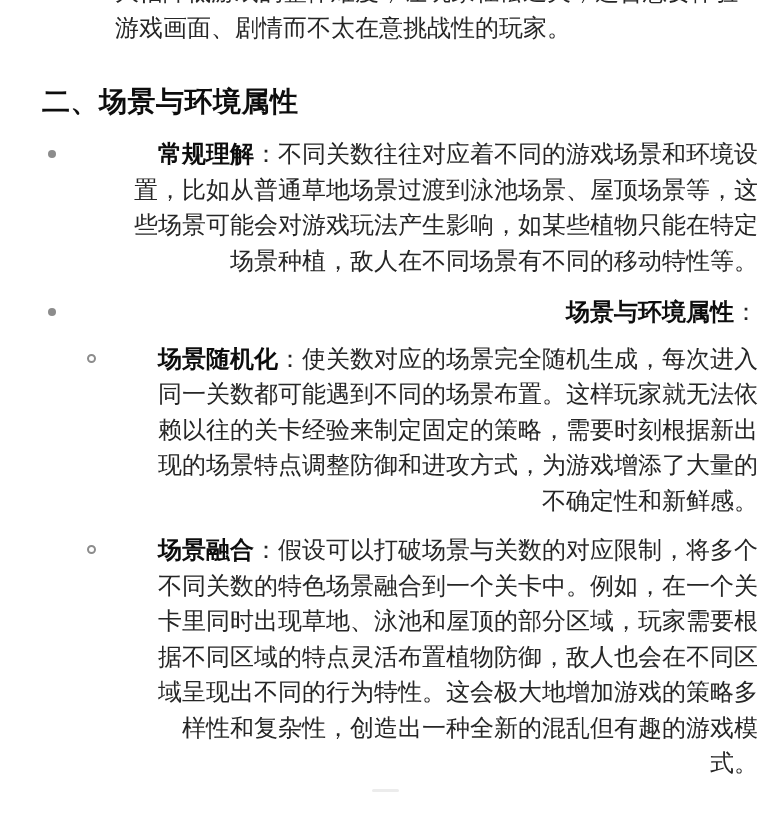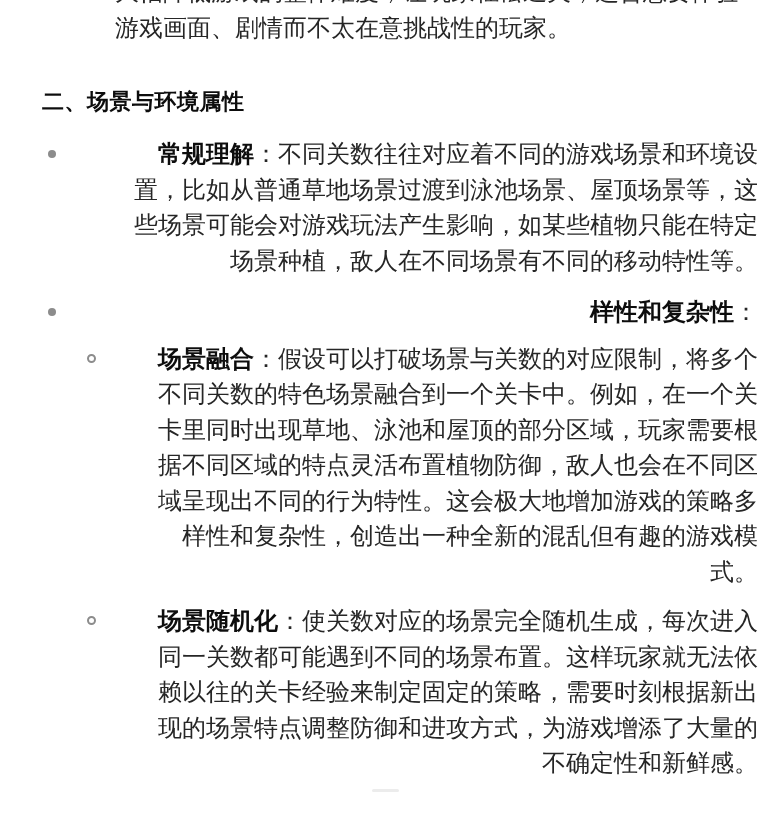--- a/index.html
+++ b/index.html
@@ -23,21 +23,21 @@
     height: 818px;
   }
   
   .intro {
     margin: -26px 10px 0 115px;
     white-space: pre-line;
   }
   
   .section-heading {
     margin: 37px 0 15px 42px;
-    font-size: 22px;
+    font-size: 28px;
     line-height: 39px;
     font-weight: 700;
     color: #0d0d0d;
     letter-spacing: 0.5px;
   }
   ul.lvl1 {
     list-style: none;
     margin: 0;
     padding: 0 0 0 42px;
   }
@@ -109,40 +109,40 @@
   <ul class="lvl1">
 
     <li>
       <span class="lbl">常规理解</span><span>：</span><span class="t">不同关数往往对应着不同的游戏场景和环境设
 置，比如从普通草地场景过渡到泳池场景、屋顶场景等，这
 些场景可能会对游戏玩法产生影响，如某些植物只能在特定
 场景种植，敌人在不同场景有不同的移动特性等。</span>
     </li>
 
     <li>
-      <span class="lbl">样性和复杂性</span><span>：</span>
+      <span class="lbl">场景与环境属性</span><span>：</span>
 
       <ul class="lvl2">
+
+        <li>
+          <span class="lbl">场景随机化</span><span>：</span><span class="t">使关数对应的场景完全随机生成，每次进入
+同一关数都可能遇到不同的场景布置。这样玩家就无法依
+赖以往的关卡经验来制定固定的策略，需要时刻根据新出
+现的场景特点调整防御和进攻方式，为游戏增添了大量的
+不确定性和新鲜感。</span>
+        </li>
 
         <li>
           <span class="lbl">场景融合</span><span>：</span><span class="t">假设可以打破场景与关数的对应限制，将多个
 不同关数的特色场景融合到一个关卡中。例如，在一个关
 卡里同时出现草地、泳池和屋顶的部分区域，玩家需要根
 据不同区域的特点灵活布置植物防御，敌人也会在不同区
 域呈现出不同的行为特性。这会极大地增加游戏的策略多
 样性和复杂性，创造出一种全新的混乱但有趣的游戏模
 式。</span>
-        </li>
-
-        <li>
-          <span class="lbl">场景随机化</span><span>：</span><span class="t">使关数对应的场景完全随机生成，每次进入
-同一关数都可能遇到不同的场景布置。这样玩家就无法依
-赖以往的关卡经验来制定固定的策略，需要时刻根据新出
-现的场景特点调整防御和进攻方式，为游戏增添了大量的
-不确定性和新鲜感。</span>
         </li>
 
       </ul>
     </li>
 
   </ul>
 
   <div class="bottom-artifact"></div>
 
 </div>

